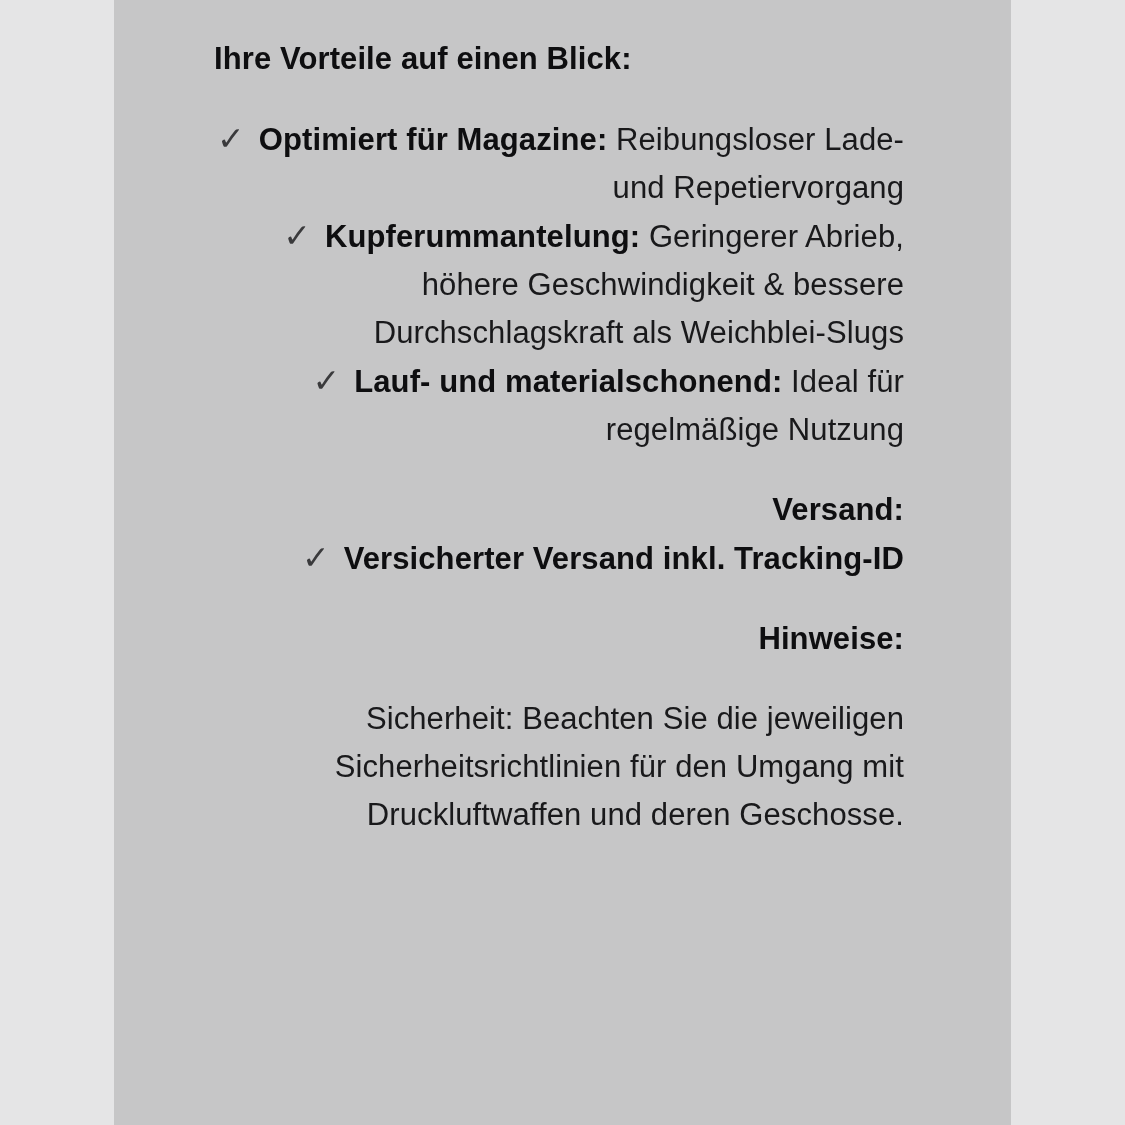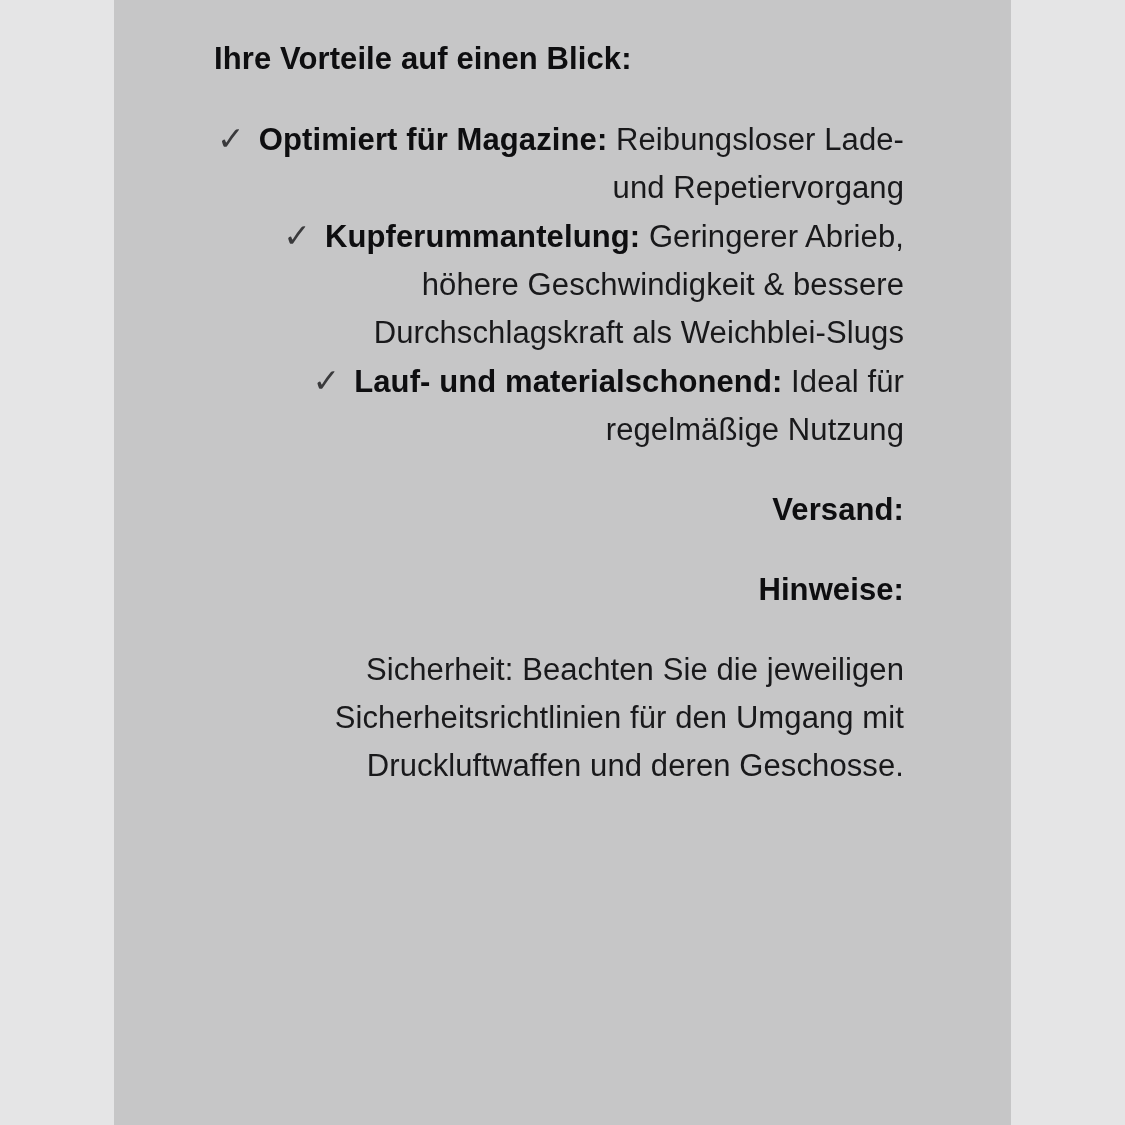--- a/index.html
+++ b/index.html
@@ -50,20 +50,21 @@
     <div class="block bold">Ihre Vorteile auf einen Blick:</div>
 
     <div class="block">
       <div class="bullet-item"><span class="check">✓</span><span class="bold">Optimiert für Magazine:</span> <span>Reibungsloser Lade- und Repetiervorgang</span></div>
       <div class="bullet-item"><span class="check">✓</span><span class="bold">Kupferummantelung:</span> <span>Geringerer Abrieb, höhere Geschwindigkeit &amp; bessere Durchschlagskraft als Weichblei-Slugs</span></div>
       <div class="bullet-item"><span class="check">✓</span><span class="bold">Lauf- und materialschonend:</span> <span>Ideal für regelmäßige Nutzung</span></div>
     </div>
 
     <div class="block">
       <div class="bold">Versand:</div>
+      <div><span class="check">✓</span><span class="bold">Versicherter Versand inkl. Tracking-ID</span></div>
     </div>
 
     <div class="block bold">Hinweise:</div>
 
     <div class="block">Sicherheit: Beachten Sie die jeweiligen Sicherheitsrichtlinien für den Umgang mit Druckluftwaffen und deren Geschosse.</div>
 
   </div>
 </div>
 
 </body></html>

